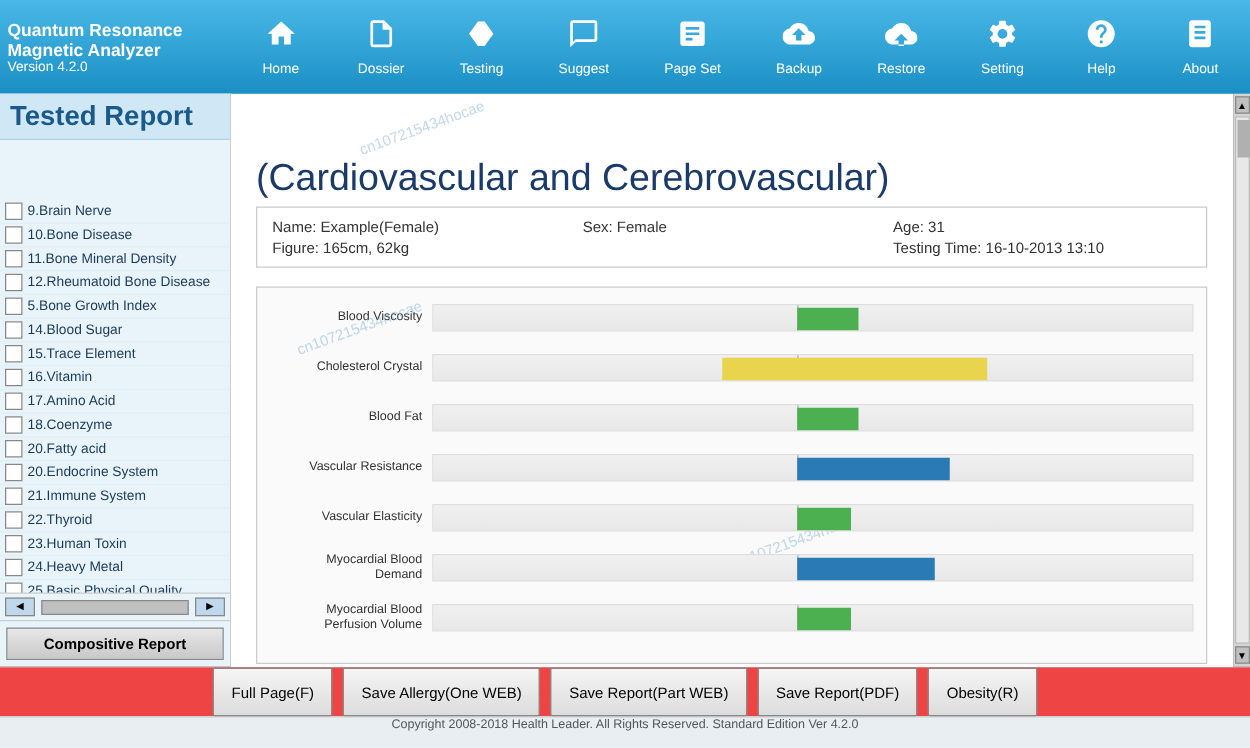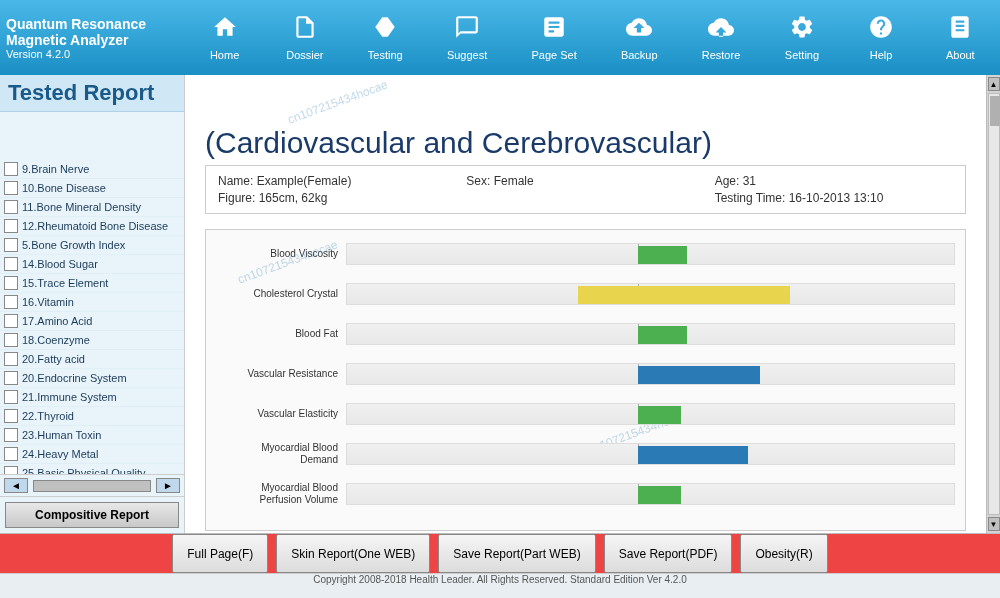--- a/index.html
+++ b/index.html
@@ -506,21 +506,21 @@
     <button style="width:12px;height:14px;background:#c0c0c0;border:1px solid #888;font-size:8px;cursor:pointer;padding:0;">▲</button>
     <div style="flex:1;width:12px;background:#e8e8e8;border:1px solid #bbb;">
       <div style="width:10px;height:30px;background:#b0b0b0;margin:2px 1px;"></div>
     </div>
     <button style="width:12px;height:14px;background:#c0c0c0;border:1px solid #888;font-size:8px;cursor:pointer;padding:0;">▼</button>
   </div>
 </div>
 
 <div class="bottom-toolbar" id="bottom-toolbar">
     <button class="toolbar-btn">Full Page(F)</button>
-    <button class="toolbar-btn">Skin Report(One WEB)</button>
+    <button class="toolbar-btn">Save Allergy(One WEB)</button>
     <button class="toolbar-btn">Save Report(Part WEB)</button>
     <button class="toolbar-btn">Save Report(PDF)</button>
     <button class="toolbar-btn">Obesity(R)</button>
   </div>
 
 <div class="footer">
   <span>Copyright 2008-2018 Health Leader. All Rights Reserved.  Standard Edition Ver 4.2.0</span>
 </div>
 
 </body></html>

